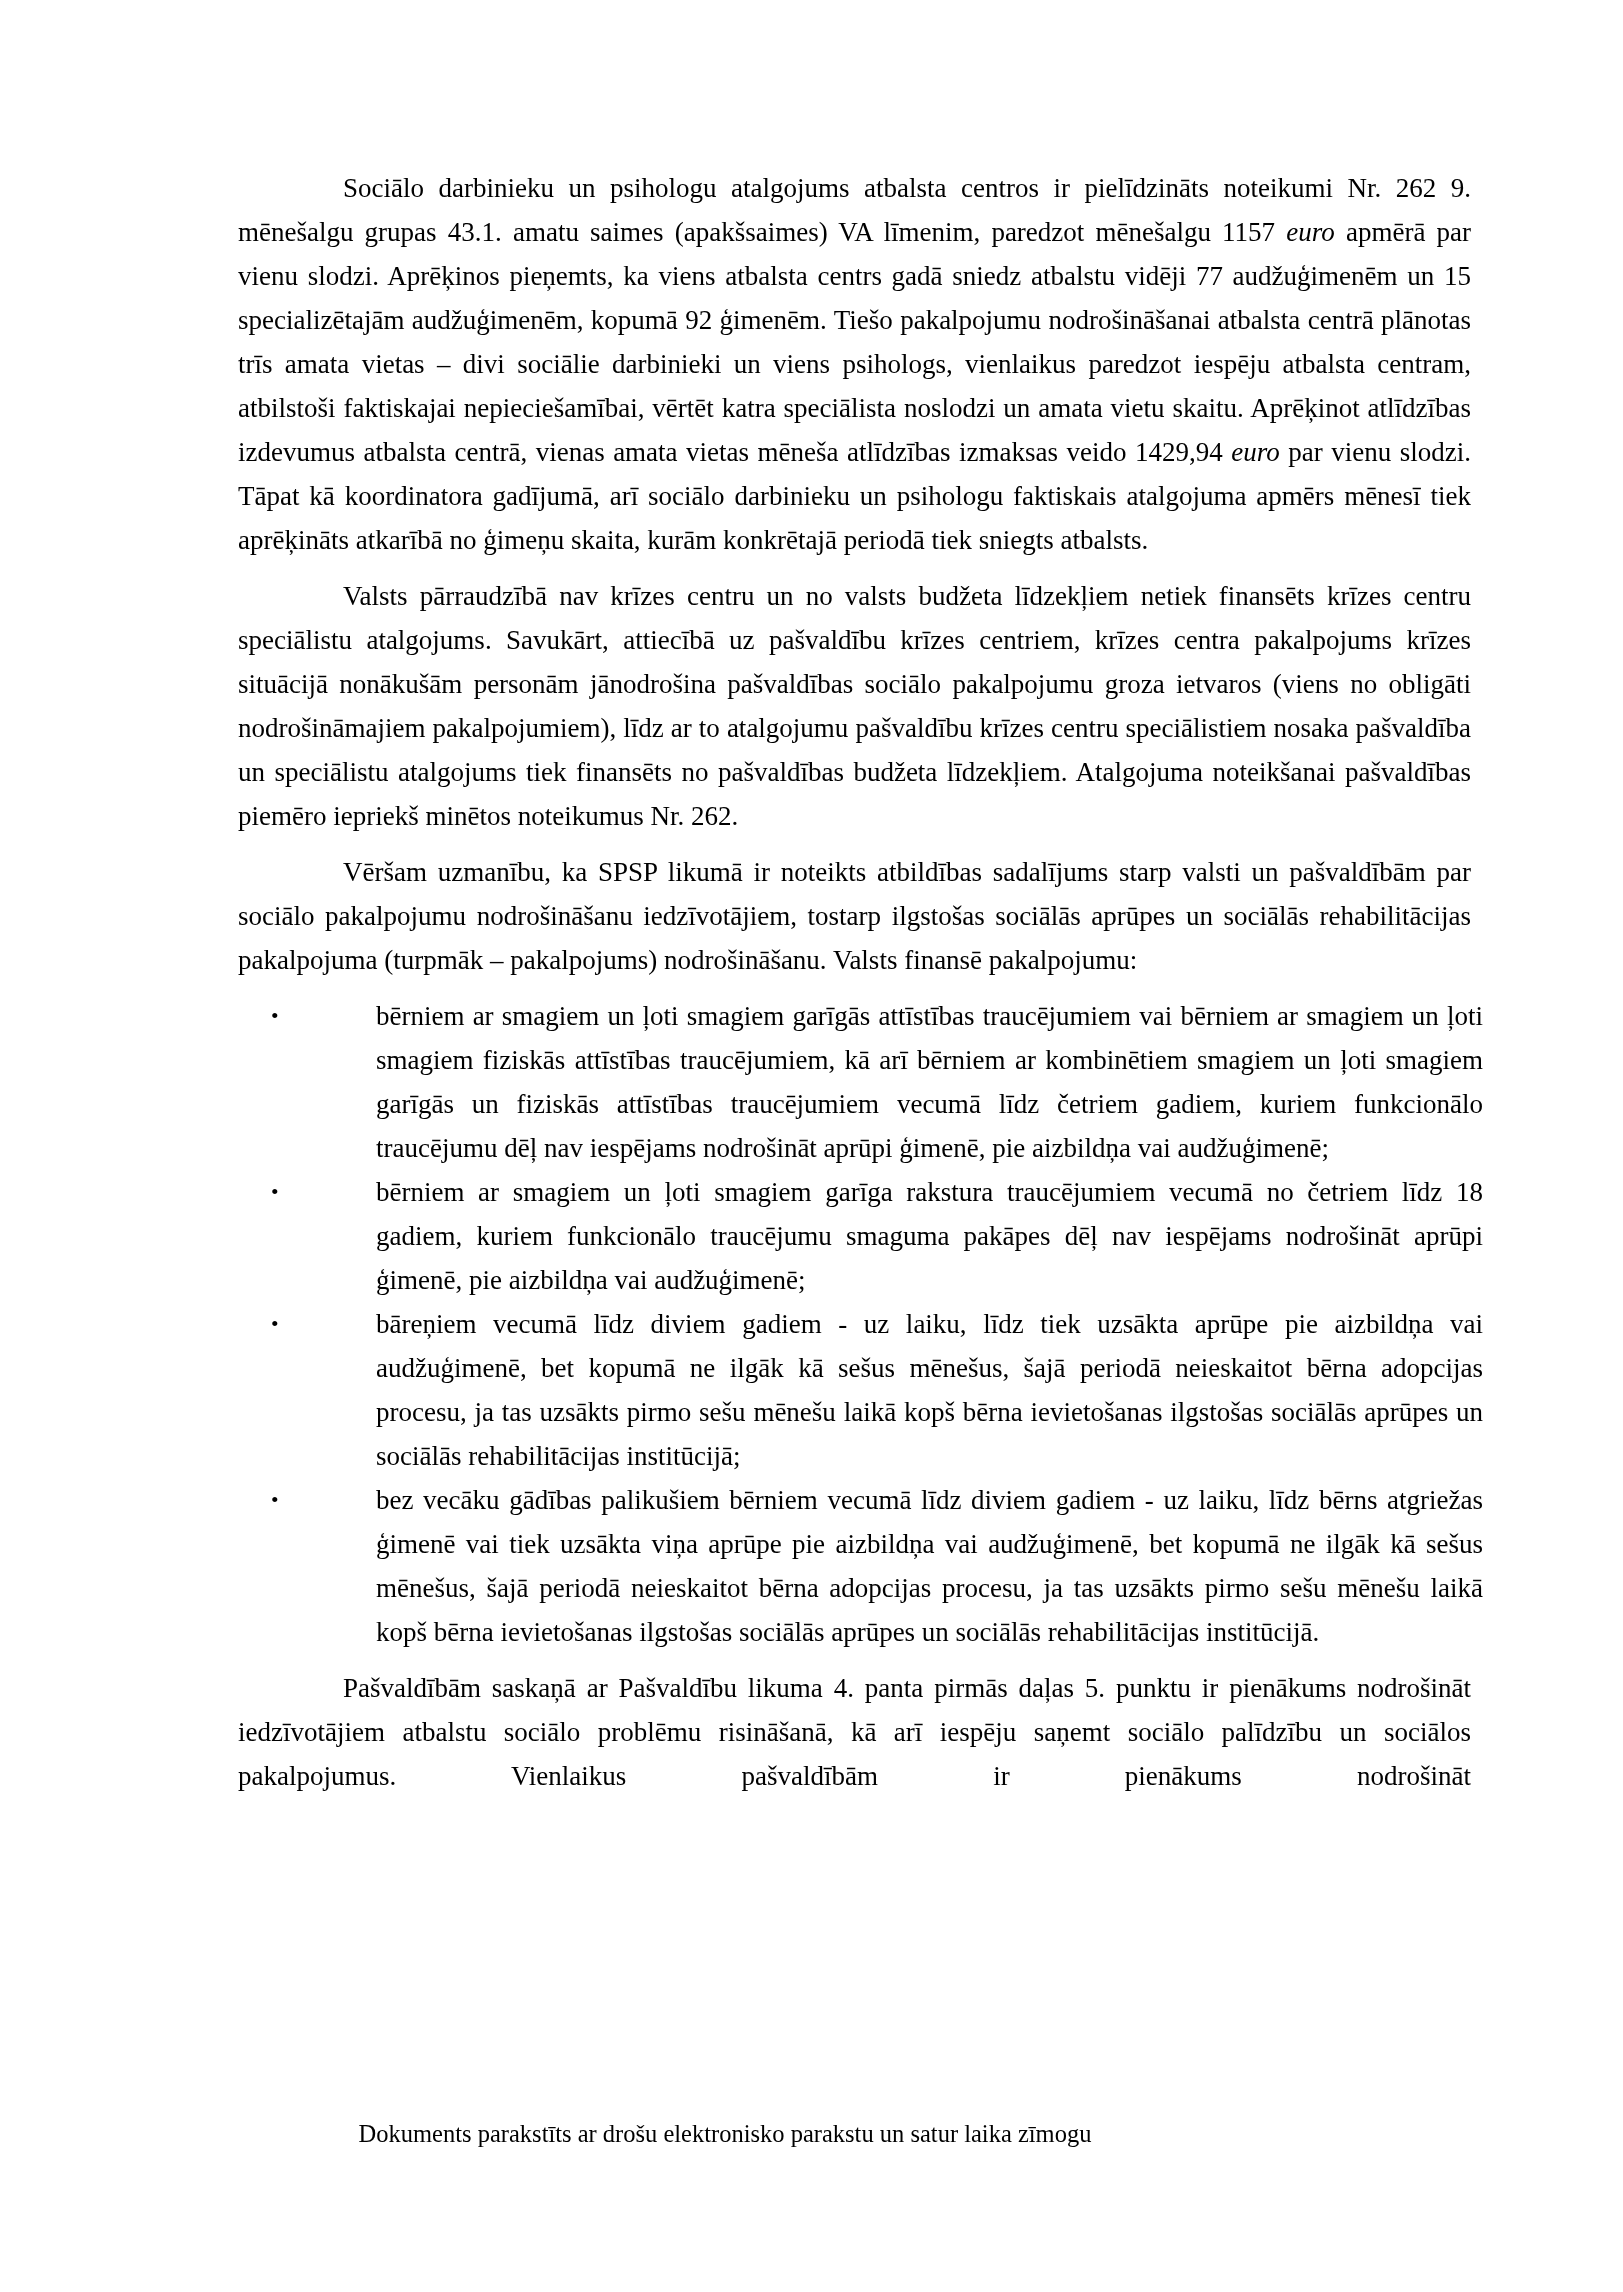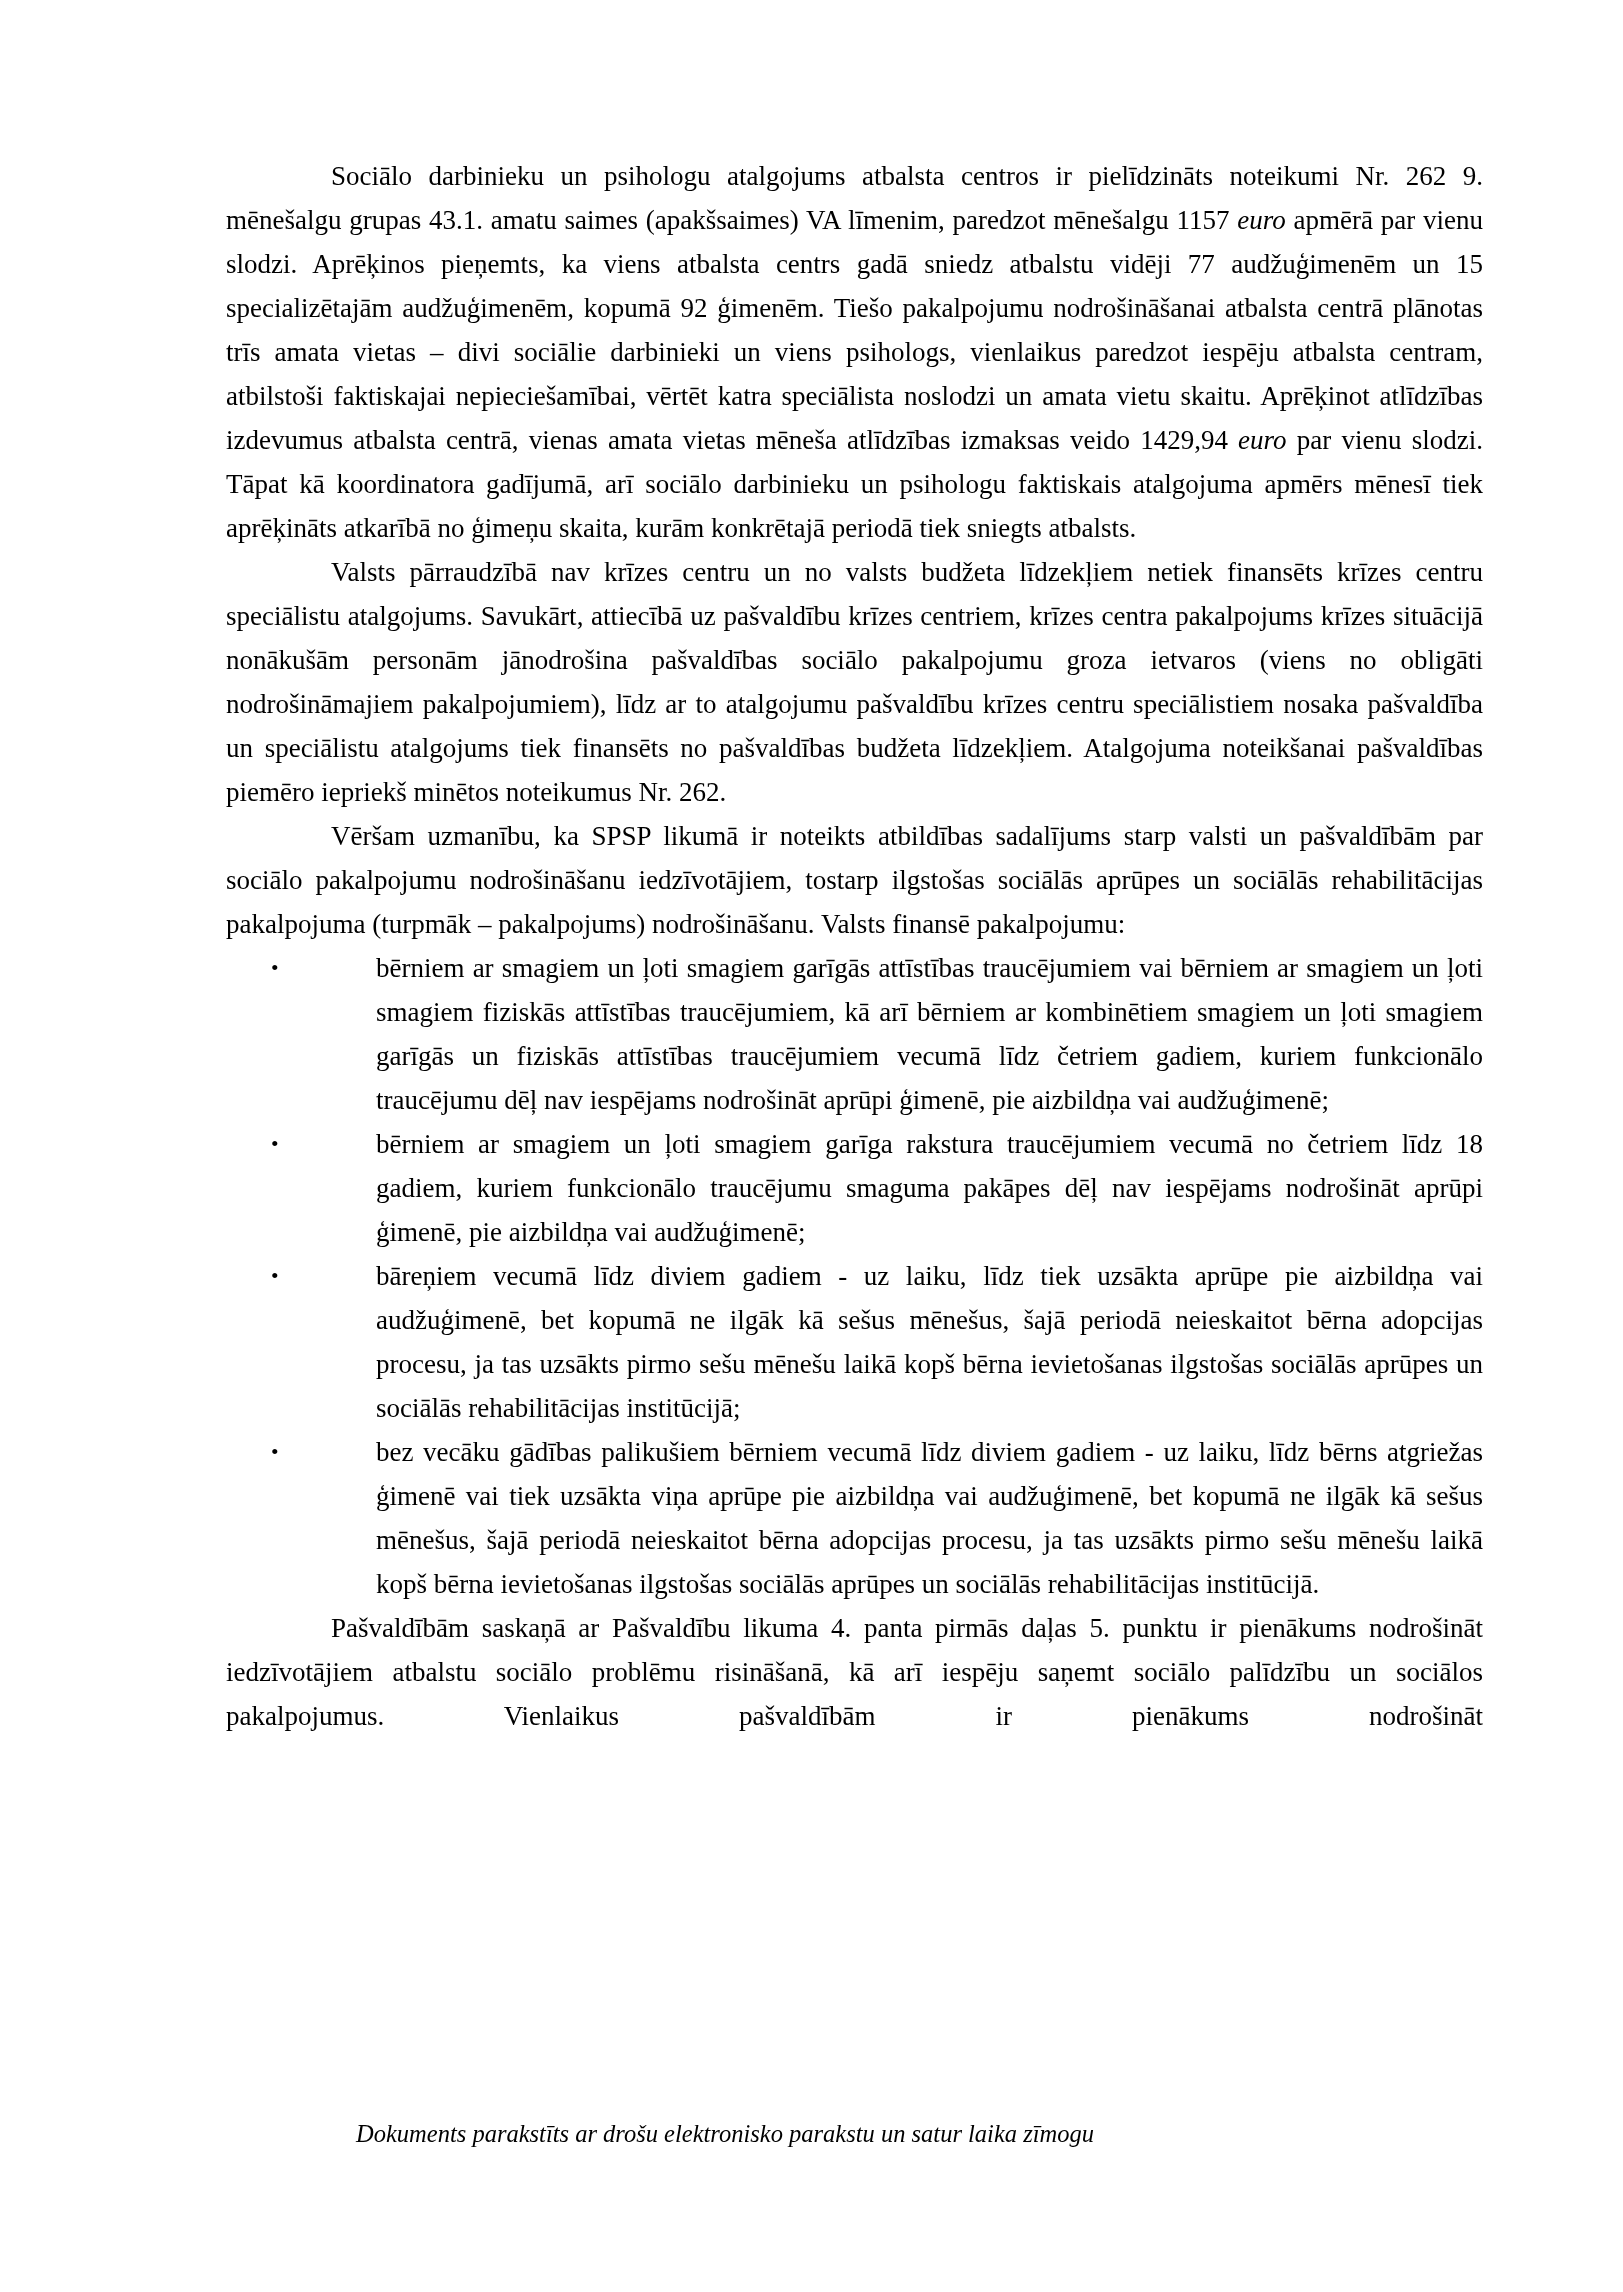--- a/index.html
+++ b/index.html
@@ -5,30 +5,30 @@
   html, body { margin: 0; padding: 0; background: #ffffff; }
   body {
     width: 1623px; height: 2293px; position: relative; overflow: hidden;
     font-family: "Liberation Serif", "DejaVu Serif", serif;
     color: #000000;
   }
   .page {
     position: absolute; left: 226px; top: 154px; width: 1257px;
     font-size: 27px; line-height: 44px;
   }
-  .p { text-align: justify; margin: 0; text-indent: 105px; }
+  .p { text-align: justify; margin: 12px; text-indent: 105px; }
   ul.bullets { list-style: none; margin: 0; padding: 0 0 0 150px; }
   ul.bullets li { position: relative; text-align: justify; margin: 0; }
   ul.bullets li .bullet {
     position: absolute; left: -111px; top: 0; width: 19.6px; text-align: center;
     font-size: 21.6px;
   }
   .footer {
     position: absolute; left: 0; width: 1450px; top: 2120px; text-align: center;
-    font-style: italic; font-size: 24.5px;
+    font-size: 24.5px;
   }
   em { font-style: italic; }
 </style>
 </head>
 <body>
 
 <div class="page">
   <p class="p"><span>Sociālo darbinieku un psihologu atalgojums atbalsta centros ir pielīdzināts  noteikumi Nr. 262 9. mēnešalgu grupas 43.1. amatu saimes (apakšsaimes) VA līmenim, paredzot mēnešalgu 1157 </span><em>euro</em><span> apmērā par vienu slodzi. Aprēķinos pieņemts, ka viens atbalsta centrs gadā sniedz atbalstu vidēji 77 audžuģimenēm un 15 specializētajām audžuģimenēm, kopumā 92 ģimenēm. Tiešo pakalpojumu nodrošināšanai atbalsta centrā plānotas trīs amata vietas – divi sociālie darbinieki un viens psihologs, vienlaikus paredzot iespēju atbalsta centram, atbilstoši faktiskajai nepieciešamībai, vērtēt katra speciālista noslodzi un amata vietu skaitu. Aprēķinot atlīdzības izdevumus atbalsta centrā, vienas amata vietas mēneša atlīdzības izmaksas veido 1429,94 </span><em>euro</em><span> par vienu slodzi. Tāpat kā koordinatora gadījumā, arī sociālo darbinieku un psihologu faktiskais atalgojuma apmērs mēnesī tiek aprēķināts atkarībā no ģimeņu skaita, kurām konkrētajā periodā tiek sniegts atbalsts.</span></p>
 
   <p class="p">Valsts pārraudzībā nav krīzes centru un no valsts budžeta līdzekļiem netiek finansēts krīzes centru speciālistu atalgojums. Savukārt, attiecībā uz pašvaldību krīzes centriem,  krīzes centra pakalpojums krīzes situācijā nonākušām personām jānodrošina pašvaldības sociālo pakalpojumu groza ietvaros (viens no obligāti nodrošināmajiem pakalpojumiem), līdz ar to atalgojumu pašvaldību krīzes centru speciālistiem nosaka pašvaldība un speciālistu atalgojums tiek finansēts no pašvaldības budžeta līdzekļiem. Atalgojuma noteikšanai pašvaldības piemēro iepriekš minētos noteikumus Nr. 262.</p>

